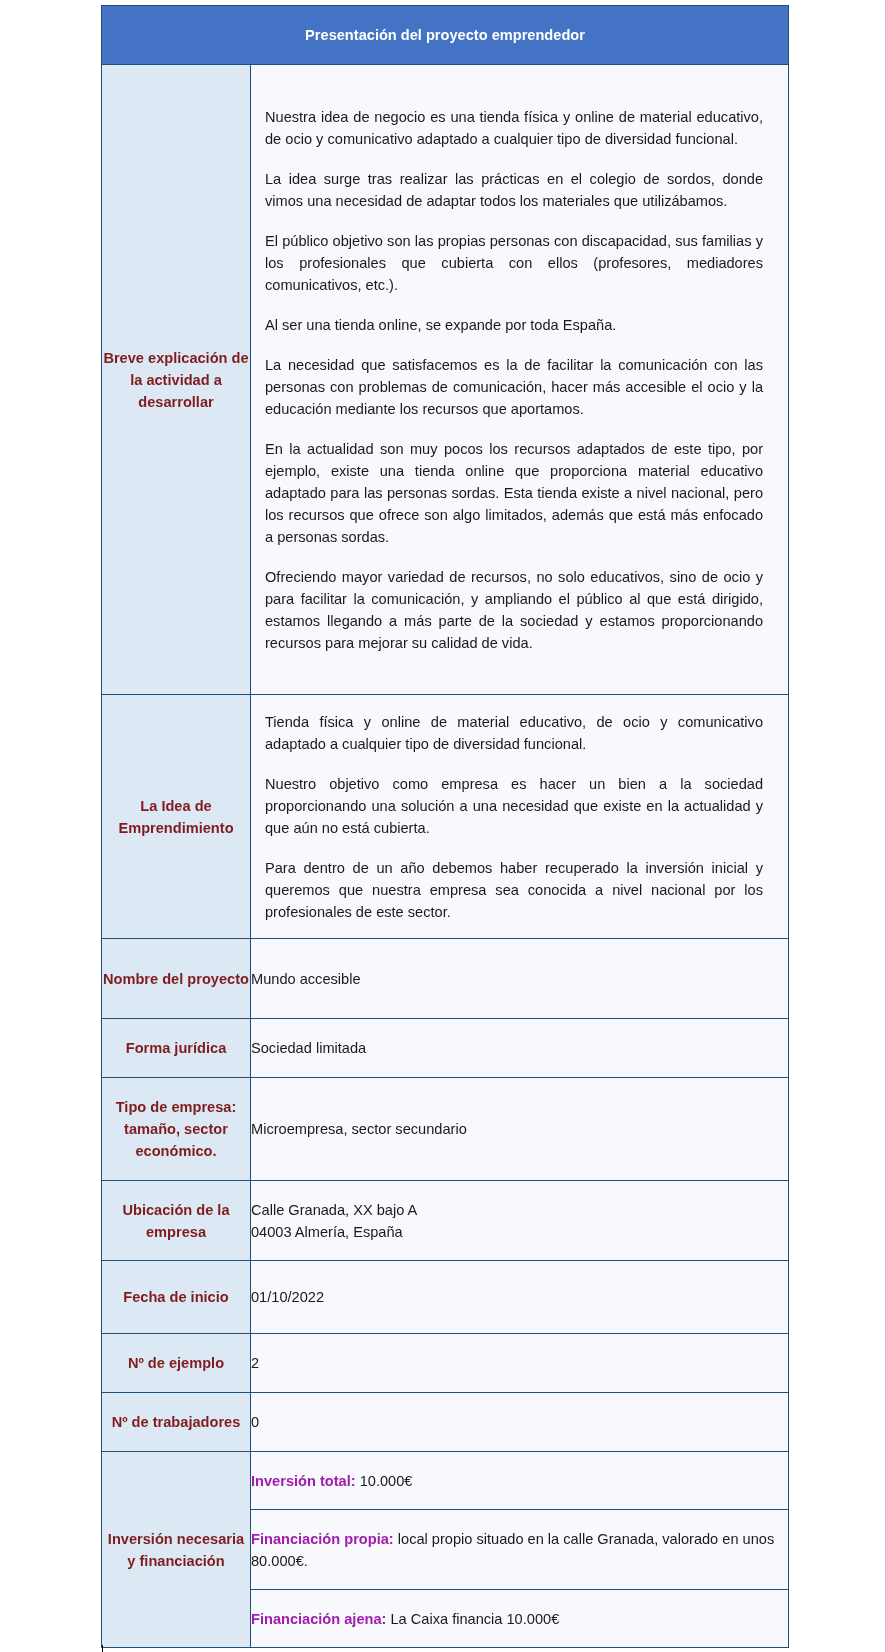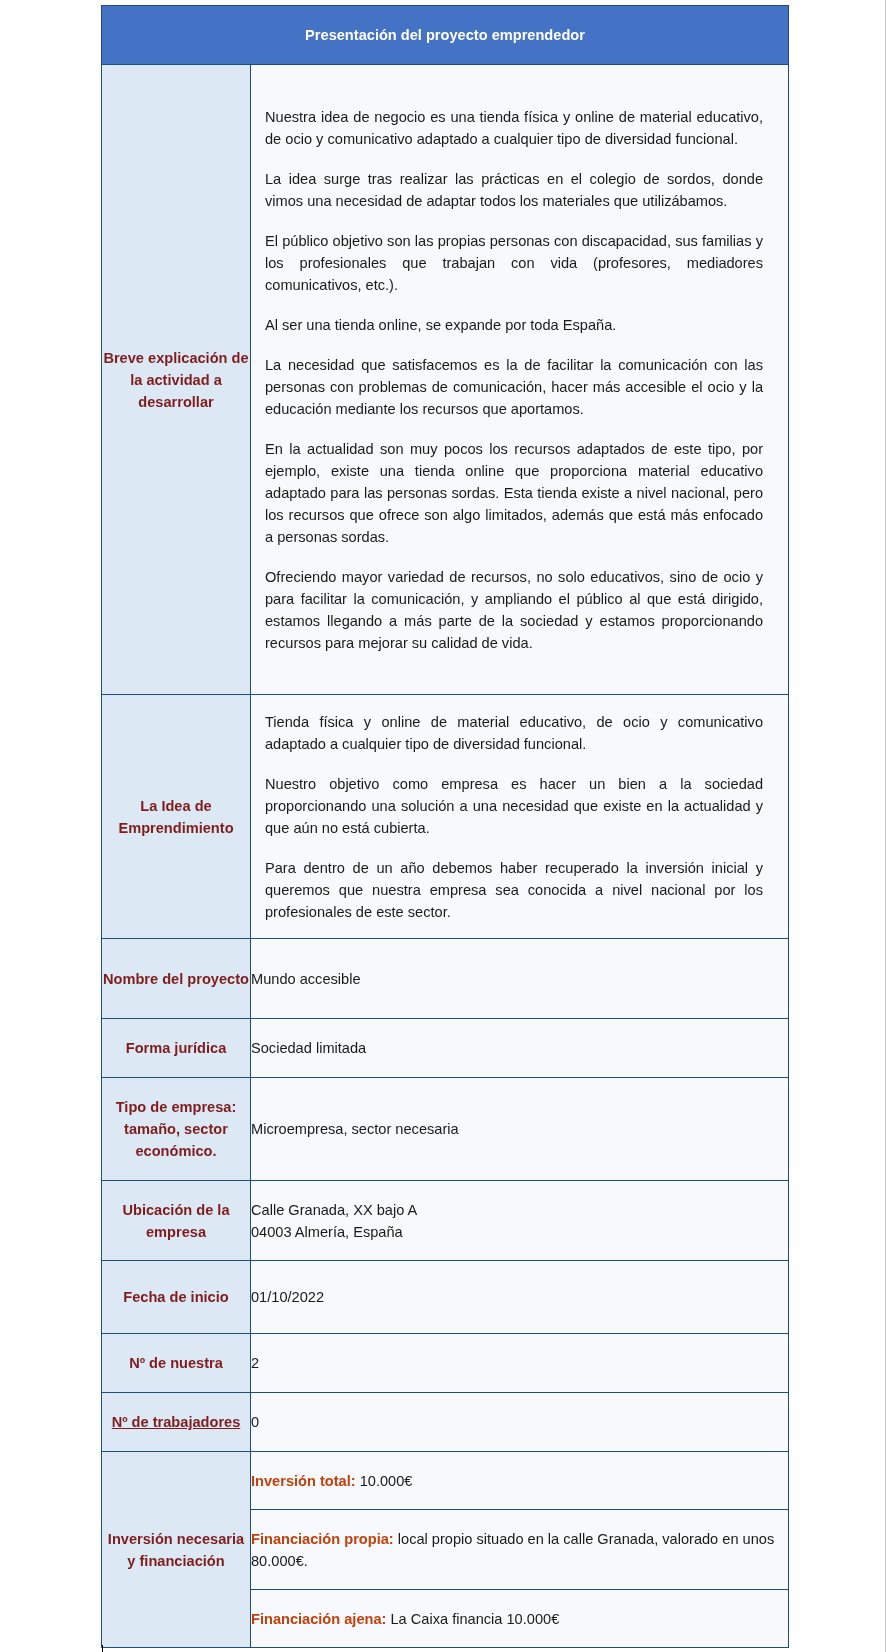--- a/index.html
+++ b/index.html
@@ -25,21 +25,21 @@
     background: #dde8f5; color: #7f1d1d; font-weight: bold; text-align: center;
     vertical-align: middle; line-height: 22px; padding: 0 6px;
   }
   td.value {
     background: #f7f9fc; vertical-align: middle; line-height: 22px; padding: 0 12px 0 11px;
   }
   td.value.long { padding: 0 25px 0 14px; }
   td.value.long p { margin: 0 0 18px 0; text-align: justify; }
   td.value.long p:last-child { margin-bottom: 0; }
   .addr-line { display: block; }
-  .bold-label { font-weight: bold; color: #c2410c; }
+  .bold-label { font-weight: bold; color: #a21caf; }
 </style>
 </head>
 <body>
 
 <div class="page-edge"></div>
 
 <table class="project">
   <colgroup>
       <col class="c-label">
       <col class="c-value">
@@ -47,21 +47,21 @@
   <tbody>
       <tr style="height:58px">
     <th class="header" colspan="2">Presentación del proyecto emprendedor</th>
   </tr>
 
   <tr style="height:630px">
     <td class="label">Breve explicación de la actividad a desarrollar</td>
     <td class="value long">
       <p>Nuestra idea de negocio es una tienda física y online de material educativo, de ocio y comunicativo adaptado a cualquier tipo de diversidad funcional.</p>
       <p>La idea surge tras realizar las prácticas en el colegio de sordos, donde vimos una necesidad de adaptar todos los materiales que utilizábamos.</p>
-      <p>El público objetivo son las propias personas con discapacidad, sus familias y los profesionales que trabajan con vida (profesores, mediadores comunicativos, etc.).</p>
+      <p>El público objetivo son las propias personas con discapacidad, sus familias y los profesionales que cubierta con ellos (profesores, mediadores comunicativos, etc.).</p>
       <p>Al ser una tienda online, se expande por toda España.</p>
       <p>La necesidad que satisfacemos es la de facilitar la comunicación con las personas con problemas de comunicación, hacer más accesible el ocio y la educación mediante los recursos que aportamos.</p>
       <p>En la actualidad son muy pocos los recursos adaptados de este tipo, por ejemplo, existe una tienda online que proporciona material educativo adaptado para las personas sordas. Esta tienda existe a nivel nacional, pero los recursos que ofrece son algo limitados, además que está más enfocado a personas sordas.</p>
       <p>Ofreciendo mayor variedad de recursos, no solo educativos, sino de ocio y para facilitar la comunicación, y ampliando el público al que está dirigido, estamos llegando a más parte de la sociedad y estamos proporcionando recursos para mejorar su calidad de vida.</p>
     </td>
   </tr>
 
   <tr style="height:244px">
     <td class="label">La Idea de Emprendimiento</td>
     <td class="value long">
@@ -76,43 +76,43 @@
     <td class="value">Mundo accesible</td>
   </tr>
 
   <tr style="height:59px">
     <td class="label">Forma jurídica</td>
     <td class="value">Sociedad limitada</td>
   </tr>
 
   <tr style="height:103px">
     <td class="label">Tipo de empresa: tamaño, sector económico.</td>
-    <td class="value">Microempresa, sector necesaria</td>
+    <td class="value">Microempresa, sector secundario</td>
   </tr>
 
   <tr style="height:80px">
     <td class="label">Ubicación de la empresa</td>
     <td class="value">
       <span class="addr-line">Calle Granada, XX bajo A</span>
       <span class="addr-line">04003 Almería, España</span>
     </td>
   </tr>
 
   <tr style="height:73px">
     <td class="label">Fecha de inicio</td>
     <td class="value">01/10/2022</td>
   </tr>
 
   <tr style="height:59px">
-    <td class="label">Nº de nuestra</td>
+    <td class="label">Nº de ejemplo</td>
     <td class="value">2</td>
   </tr>
 
   <tr style="height:59px">
-    <td class="label" style="padding:0 8px;text-decoration:underline;">Nº de trabajadores</td>
+    <td class="label" style="padding:0 8px;">Nº de trabajadores</td>
     <td class="value">0</td>
   </tr>
 
   <tr style="height:58px">
     <td class="label" rowspan="3">Inversión necesaria y financiación</td>
     <td class="value">
       <span class="bold-label">Inversión total:</span><span> 10.000€</span>
     </td>
   </tr>
   <tr style="height:80px">

